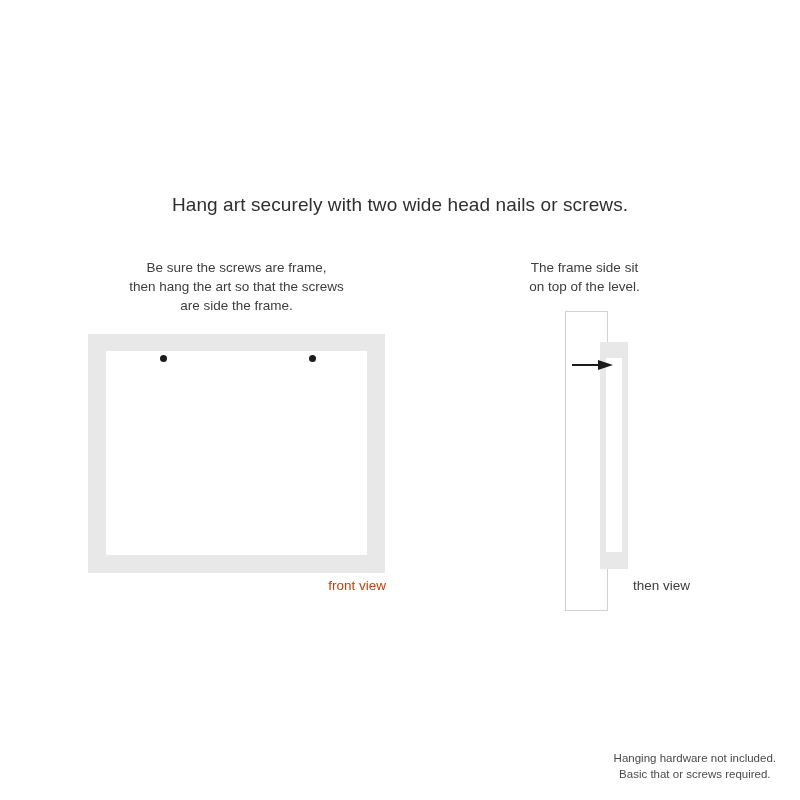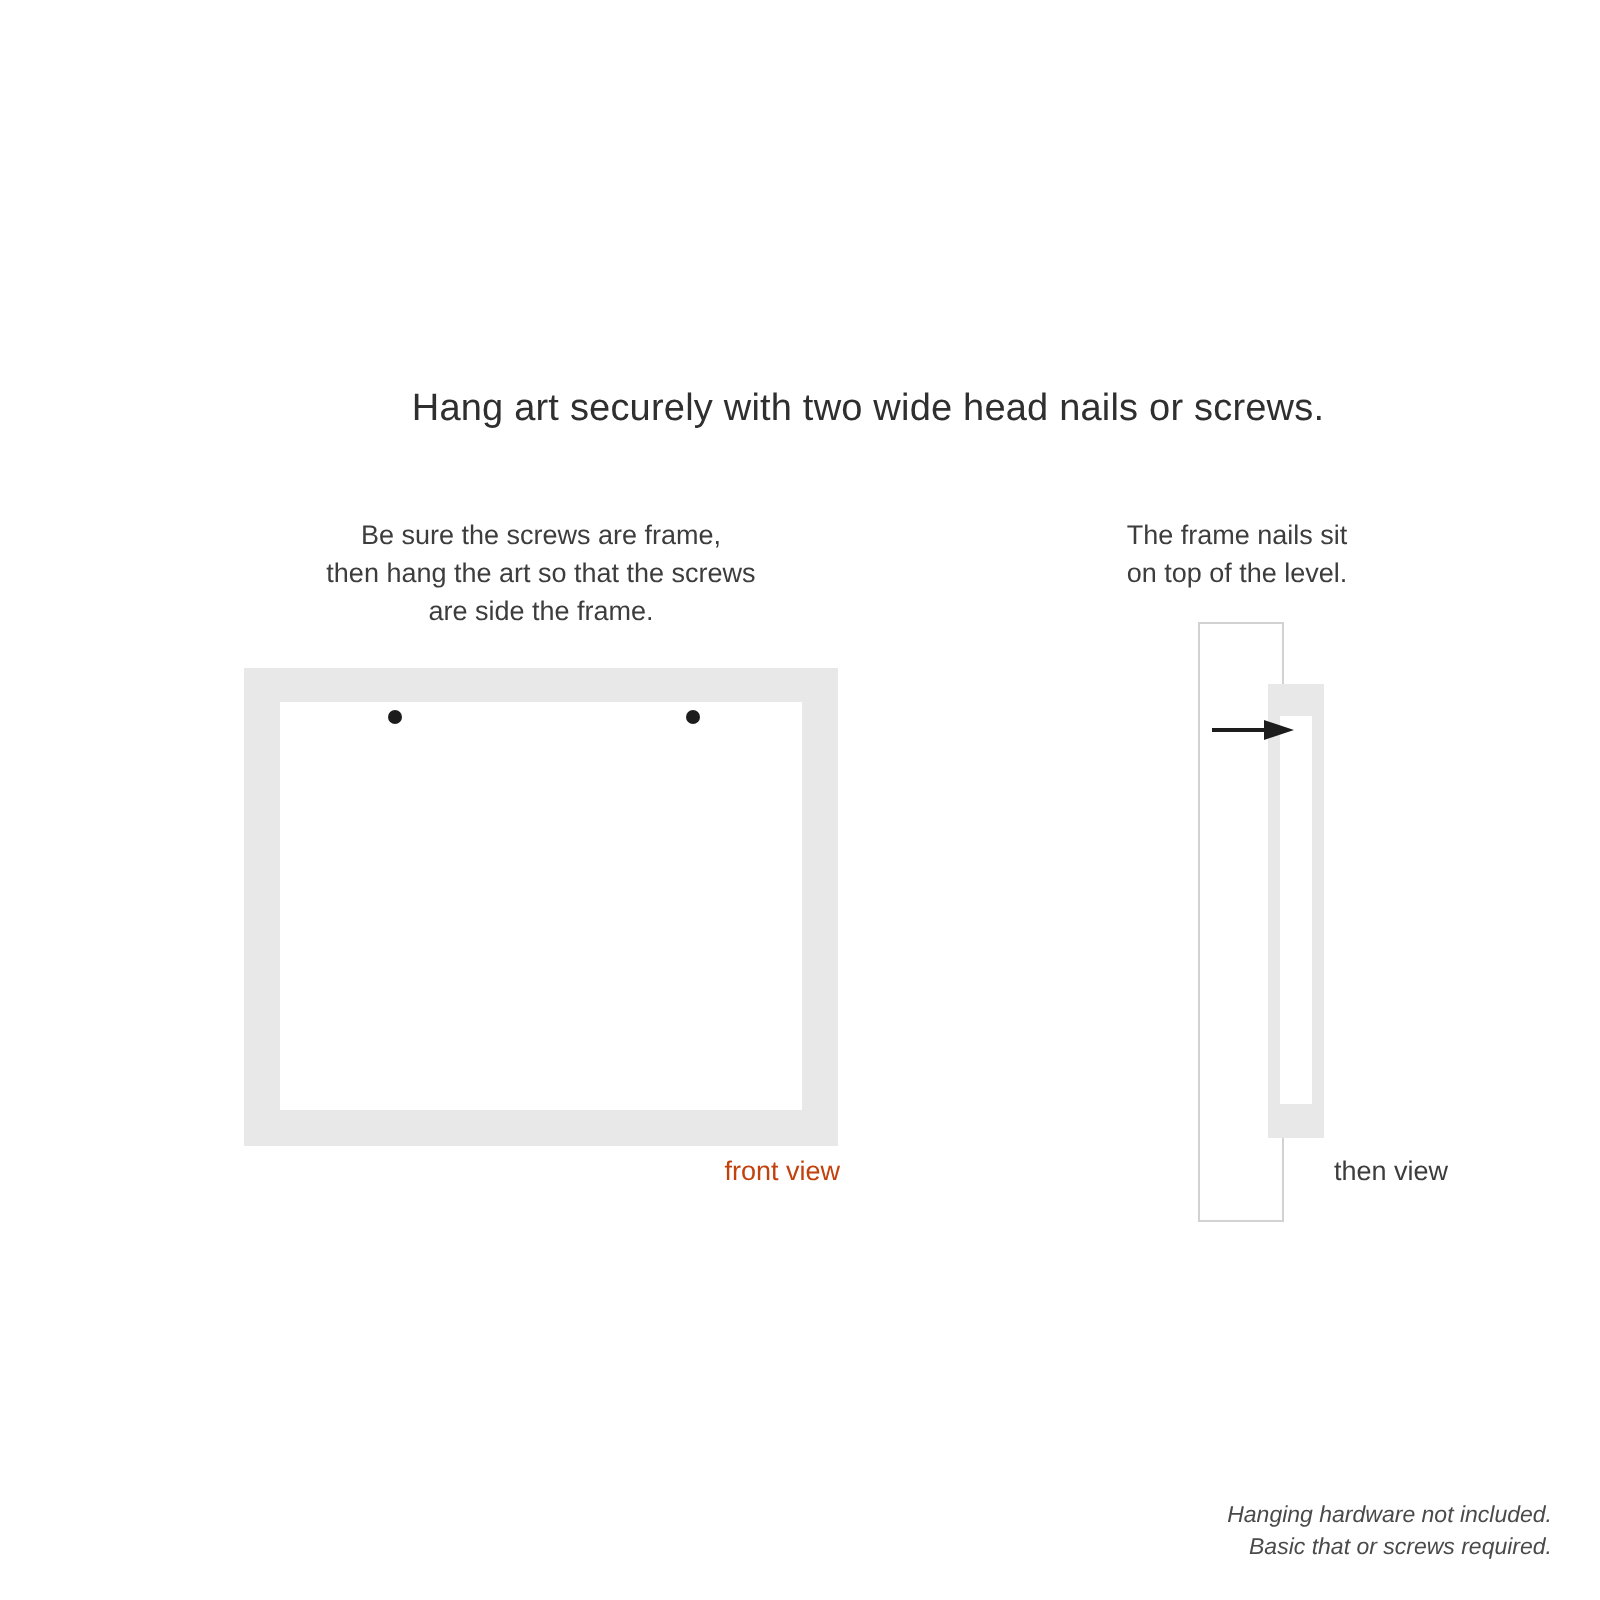--- a/index.html
+++ b/index.html
@@ -12,21 +12,20 @@
     background: #ffffff;
     font-family: "Liberation Sans", sans-serif;
     color: #3a3a3a;
     position: relative;
     overflow: hidden;
   }
 
   .page {
     position: absolute;
     inset: 0;
-    margin-left: 34px;
   }
 
   .headline {
     position: absolute;
     top: 194px;
     left: 0;
     width: 800px;
     text-align: center;
     font-size: 19px;
     font-weight: 400;
@@ -150,25 +149,24 @@
     text-align: right;
     font-size: 13.5px;
     color: #3d3d3d;
   }
 
   
   .footnote {
     position: absolute;
     right: 24px;
     bottom: 18px;
-    text-align: right;
+    text-align: center;
     font-size: 11.5px;
     line-height: 16px;
     color: #4a4a4a;
-    font-style: italic;
   }
 </style>
 </head>
 <body>
 
 <div class="page">
 
   <div class="headline">Hang art securely with two wide head nails or screws.</div>
 
   <div class="front-block">
@@ -182,21 +180,21 @@
   <div class="front-frame">
     <div class="front-mat"></div>
     <div class="screw-dot screw-left"></div>
     <div class="screw-dot screw-right"></div>
   </div>
 
   <div class="front-label">front view</div>
 
   <div class="side-block">
     <div class="caption">
-      <div>The frame nails sit</div>
+      <div>The frame side sit</div>
       <div>on top of the level.</div>
     </div>
   </div>
 
   <div class="side-wall"></div>
   <div class="side-frame">
     <div class="side-frame-inner"></div>
   </div>
   <div class="nail-shaft"></div>
   <div class="nail-head"></div>

